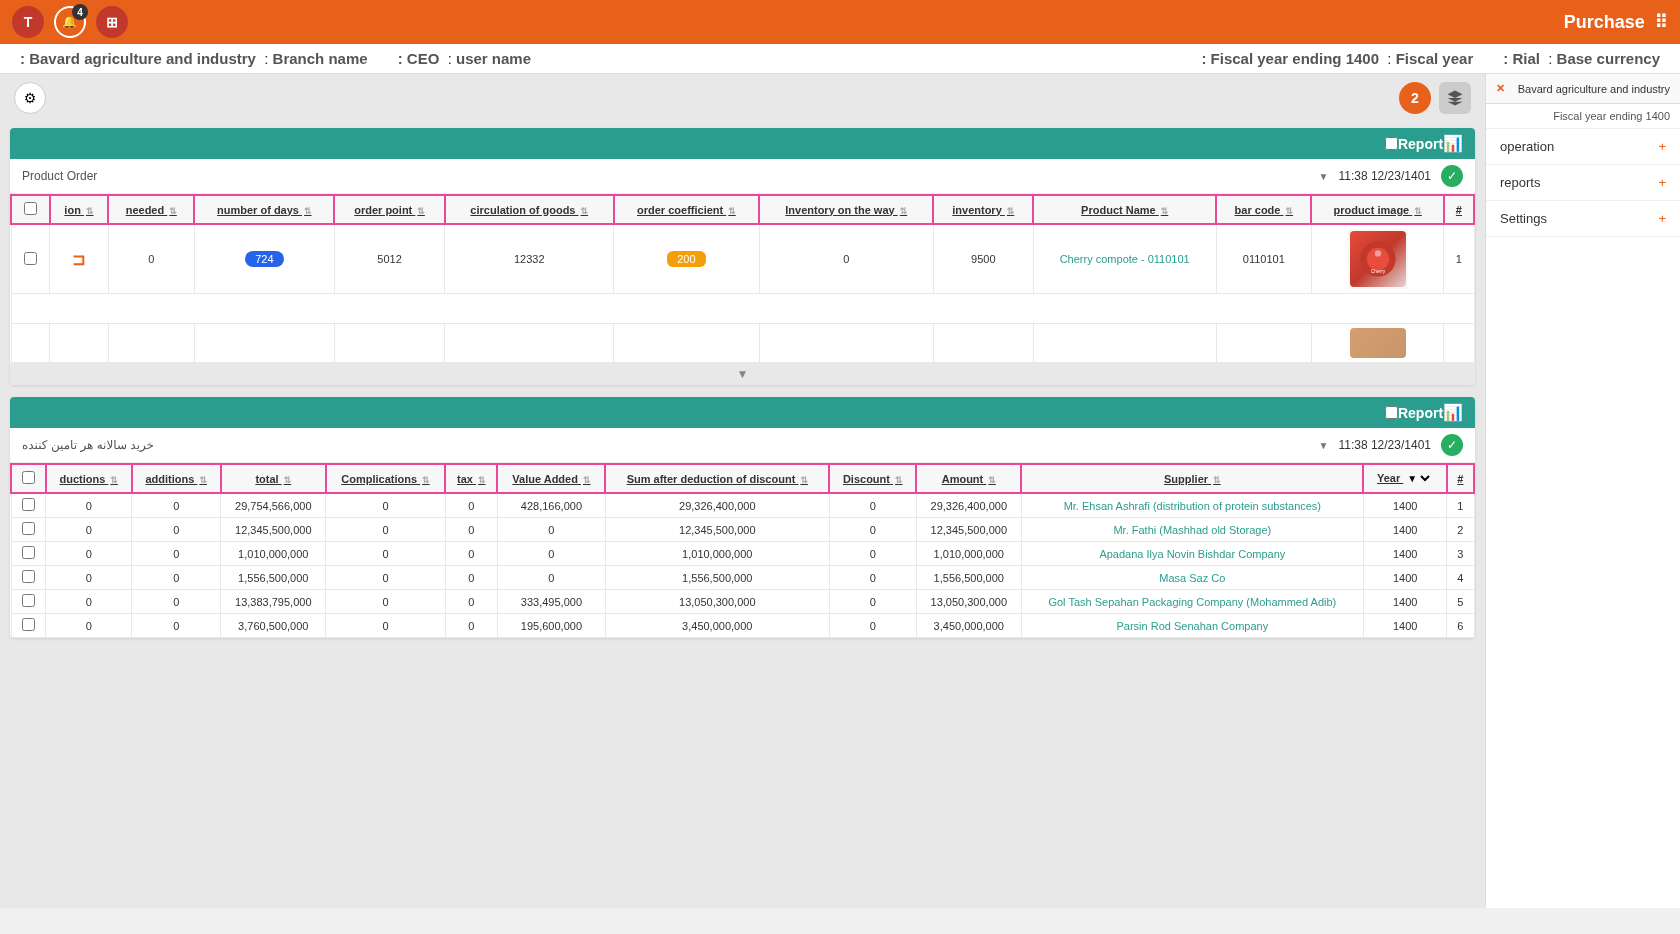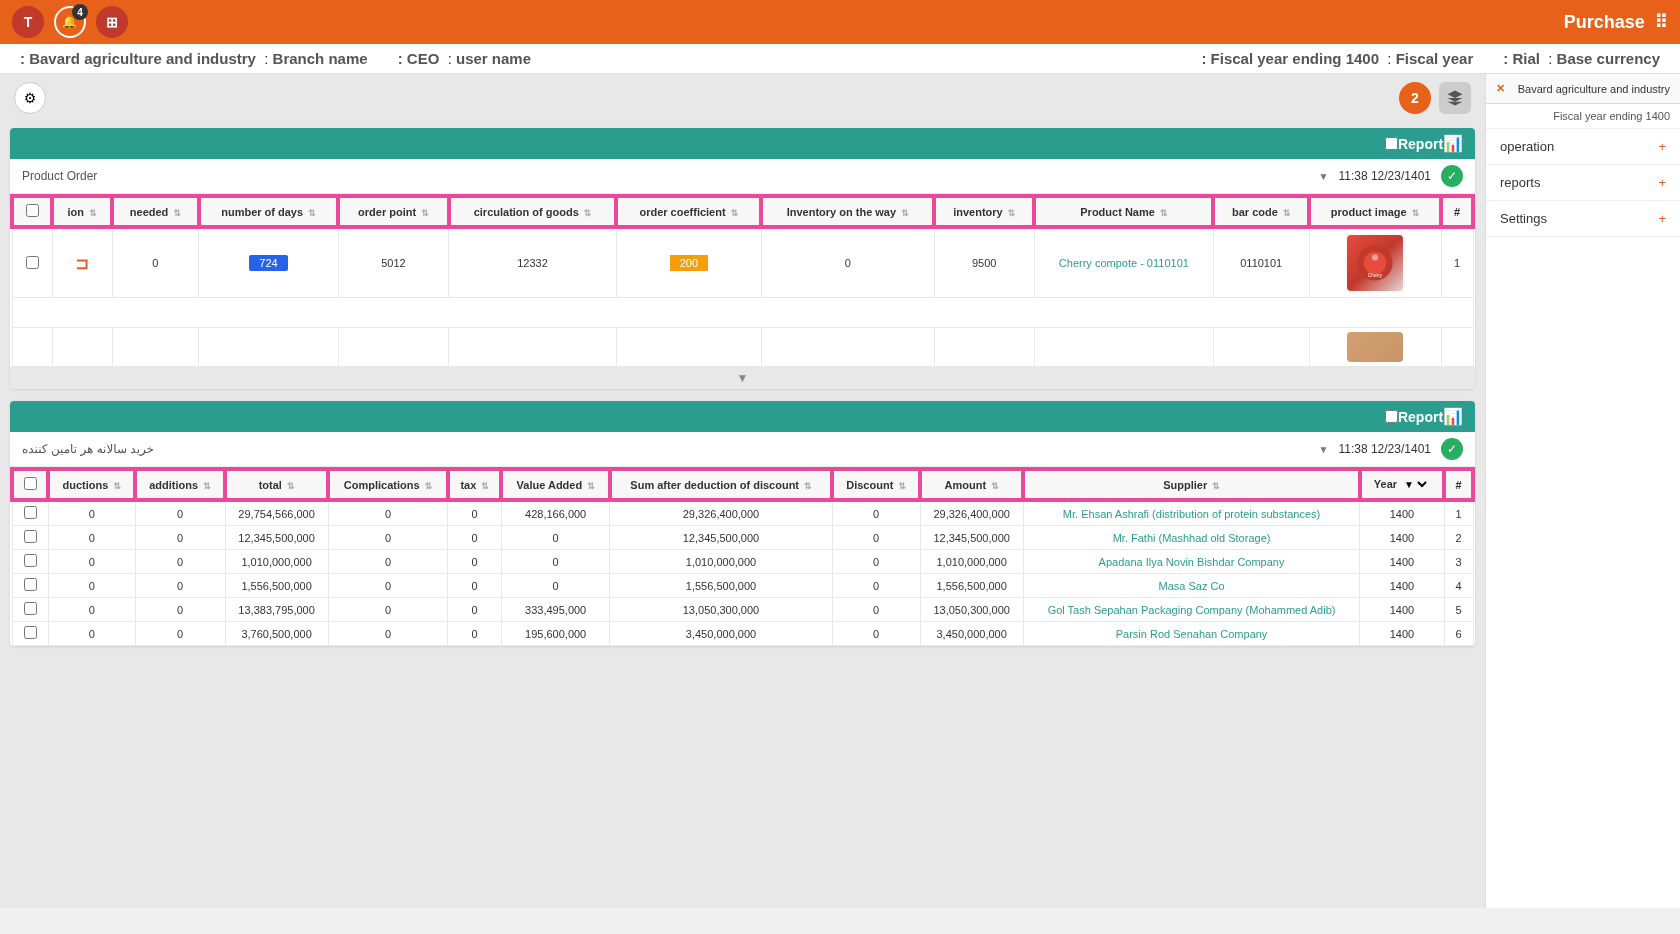--- a/index.html
+++ b/index.html
@@ -208,47 +208,48 @@
     .report-table-wrap {
       overflow-x: auto;
     }
     table {
       width: 100%;
       border-collapse: collapse;
       font-size: 11px;
     }
     table th {
       background: #f7f7f7;
-      border: 4px solid #ec4899;
+      border: 2px solid #ec4899;
       padding: 6px 8px;
       text-align: center;
       color: #333;
       white-space: nowrap;
       position: relative;
+      text-decoration: underline;
     }
     table th .sort-icon { color: #aaa; font-size: 9px; margin-left: 2px; }
     table td {
       border: 1px solid #e8e8e8;
       padding: 4px 8px;
       text-align: center;
       color: #333;
     }
     .td-link { color: #2A9D8F; text-decoration: none; }
     .td-blue-badge {
       background: #2563EB;
       color: white;
       padding: 2px 10px;
-      border-radius: 2px;
+      border-radius: 8px;
       display: inline-block;
     }
     .td-yellow-badge {
       background: #F59E0B;
       color: white;
       padding: 2px 10px;
-      border-radius: 0;
+      border-radius: 6px;
       display: inline-block;
     }
     .product-img-cell {
       width: 60px; height: 60px;
       background: #f9f9f9;
       display: flex; align-items: center; justify-content: center;
       margin: auto;
     }
     .product-img-placeholder {
       width: 56px; height: 56px;

